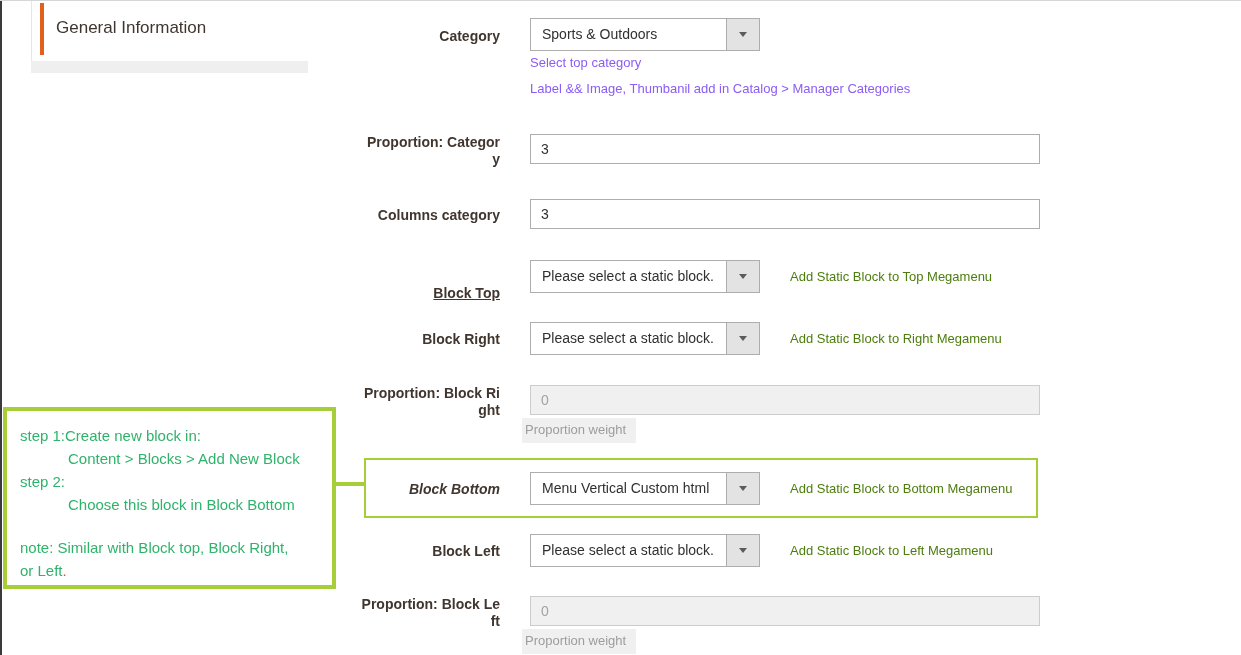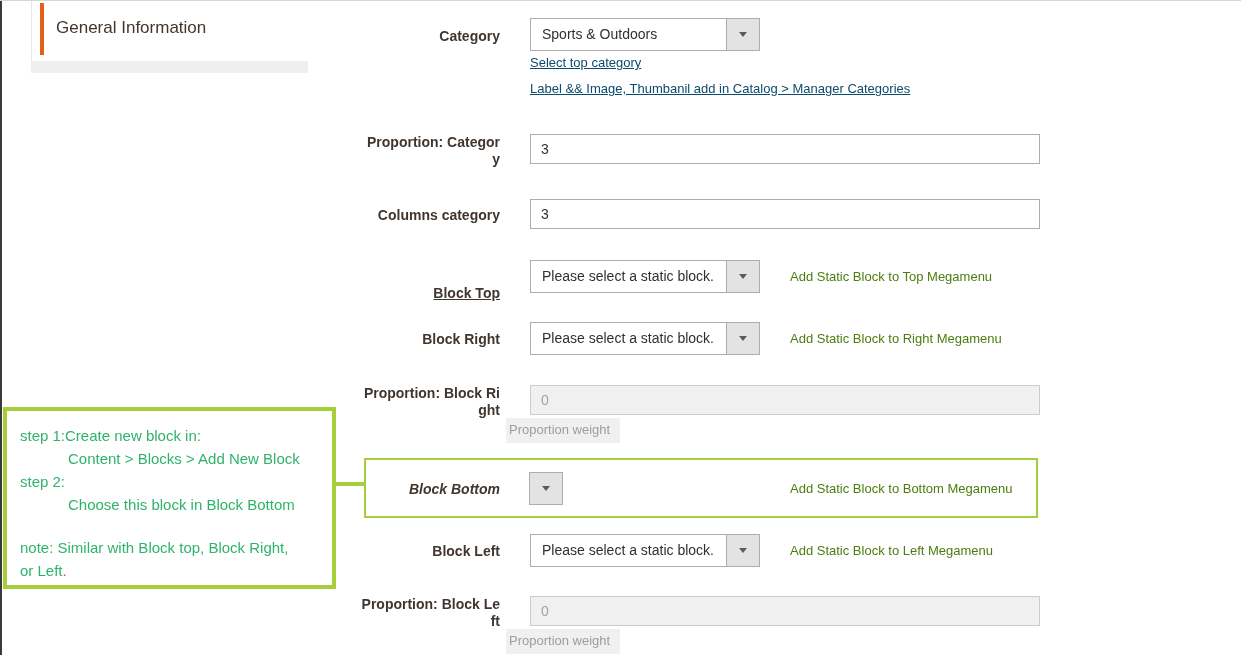--- a/index.html
+++ b/index.html
@@ -36,23 +36,23 @@
   .msel-text {
     width:197px; border:1px solid #adadad; background:#fff; color:#303030;
     font-size:14px; padding:7px 0 0 11px; white-space:nowrap; overflow:hidden;
   }
   .msel-btn {
     width:34px; margin-left:-1px; border:1px solid #adadad; background:#e3e3e3;
     display:flex; align-items:center; justify-content:center; cursor:pointer;
   }
   .caret { width:0; height:0; border-left:4px solid transparent; border-right:4px solid transparent; border-top:5px solid #5b5b5b; }
   .side-note { position:absolute; left:790px; top:9px; font-size:13px; color:#4d7c0f; white-space:nowrap;text-align:center; }
-  .cat-note { position:absolute; left:530px; font-size:13px; color:#0c4a6e; white-space:nowrap;text-decoration:underline; }
+  .cat-note { position:absolute; left:530px; font-size:13px; color:#8b5cf6; white-space:nowrap; }
   .note-block {
-    position:absolute; left:506px; width:114px; font-size:13px; color:#9d9d9d;
+    position:absolute; left:522px; width:114px; font-size:13px; color:#9d9d9d;
     background:#f0f0f0; padding:4px 0 6px 3px; white-space:nowrap;
   }
 
   .r1 { top:17px; }  .r1 .flabel { top:10px;text-align:right; }
   .r1 .cn1 { top:37px; } .r1 .cn2 { top:63px; }
   .r2 { top:133px; } .r2 .flabel { top:0; }
   .r3 { top:198px; } .r3 .flabel { top:8px; }
   .r4 { top:259px; } .r4 .flabel { top:25px;text-decoration:underline; }
   .r5 { top:321px; } .r5 .flabel { top:9px; }
   .r6 { top:384px; } .r6 .flabel { top:0; } .r6 .note-block { top:33px; }
@@ -138,20 +138,21 @@
   <div class="row r6">
     <div class="flabel">Proportion: Block Ri
 ght</div>
     <input class="ctrl tinput" type="text" disabled="" value="0" style="">
     <div class="note-block">Proportion weight</div>
   </div>
 
   <div class="row r7">
     <div class="flabel">Block Bottom</div>
     <div class="ctrl msel">
+      <span class="msel-text">Menu Vertical Custom html</span>
       <span class="msel-btn">
         <span class="caret"></span>
       </span>
     </div>
     <div class="side-note">Add Static Block to Bottom Megamenu</div>
   </div>
 
   <div class="row r8">
     <div class="flabel">Block Left</div>
     <div class="ctrl msel">

